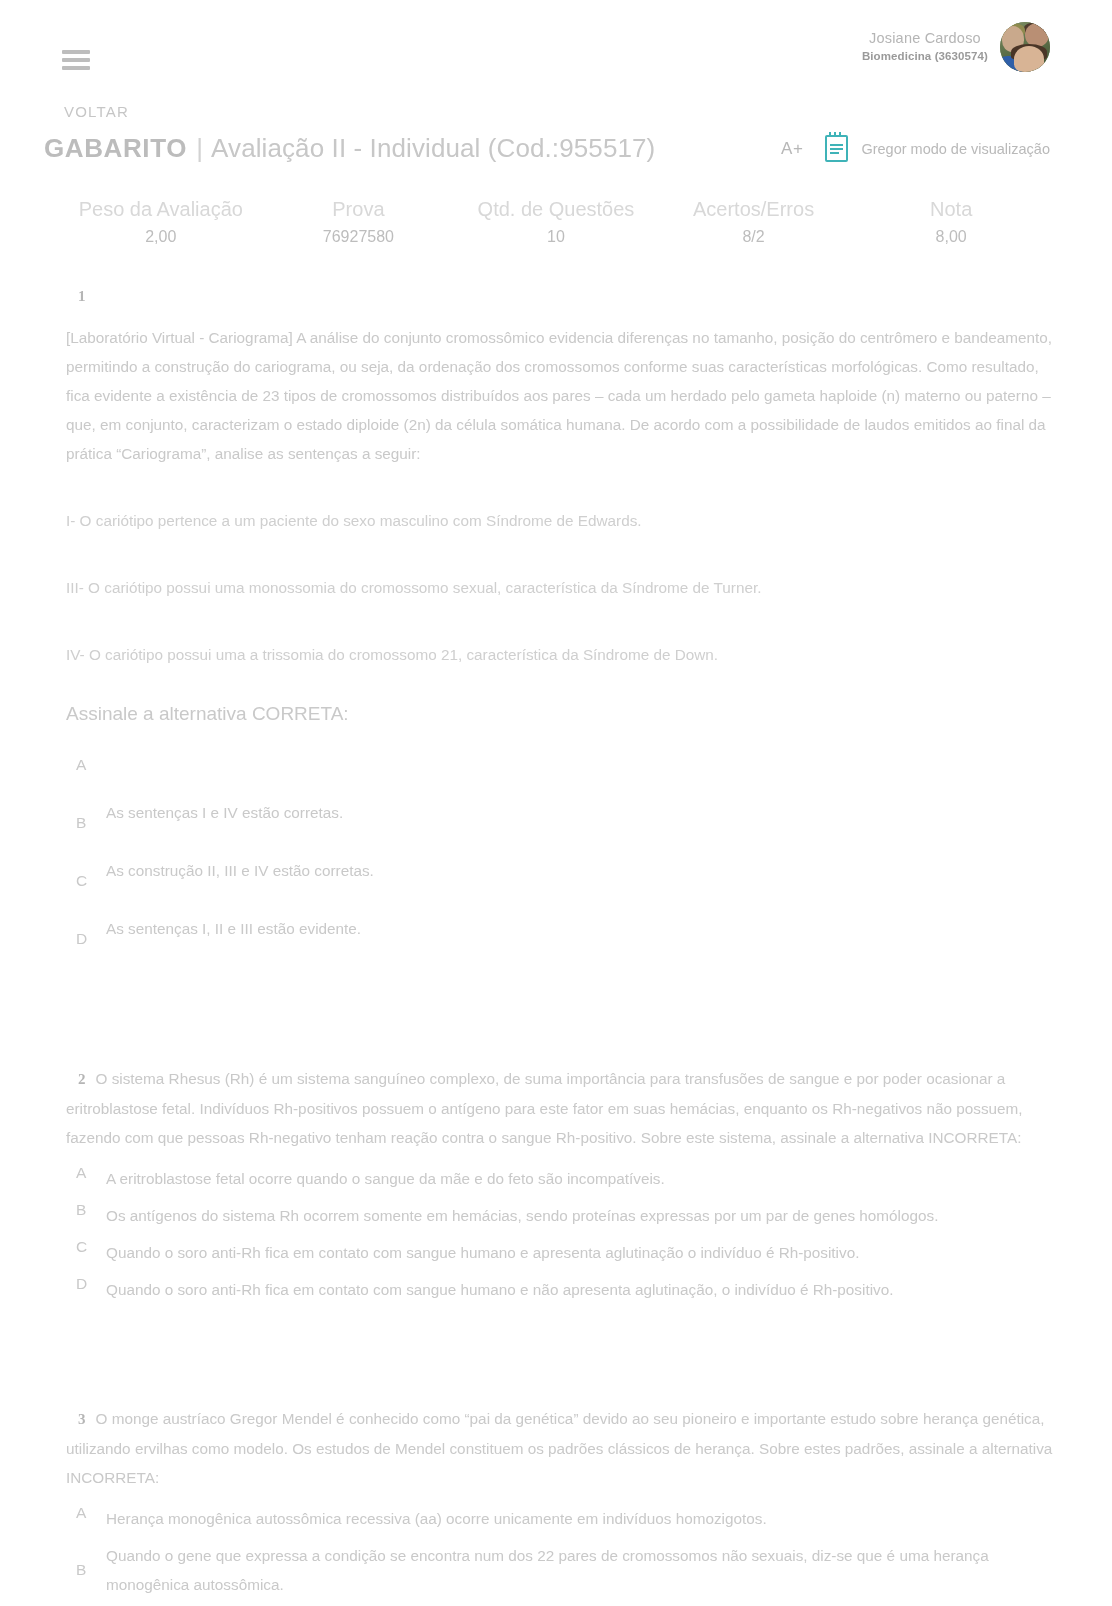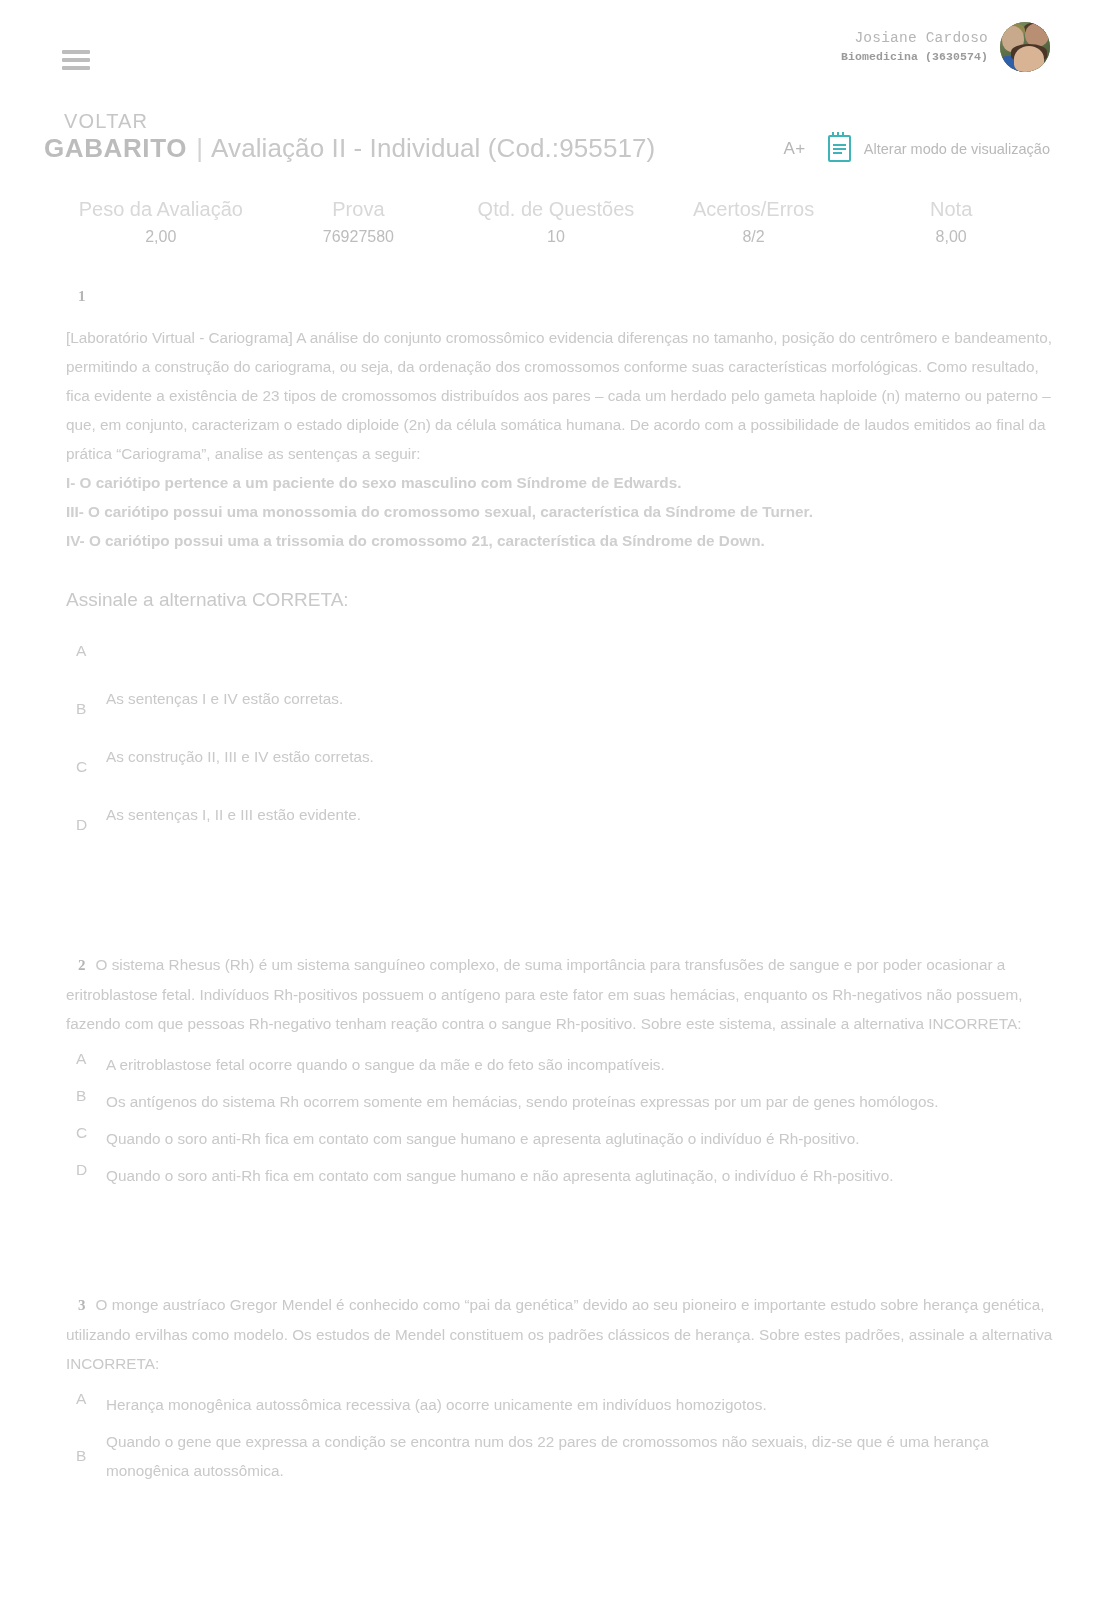--- a/index.html
+++ b/index.html
@@ -44,23 +44,22 @@
 
   .user-block {
     position: absolute;
     right: 62px;
     top: 22px;
     display: flex;
     align-items: center;
     gap: 12px;
   }
   .user-text {
-    text-align: right;
+    text-align: center;
     line-height: 1.35;
-    font-family: Liberation Mono, monospace;
   }
   .user-name {
     font-size: 14.5px;
     color: #b5b5b5;
     letter-spacing: .2px;
   }
   .user-course {
     font-size: 11.5px;
     font-weight: bold;
     color: #9a9a9a;
@@ -81,22 +80,22 @@
   .avatar .p2 { position:absolute; right:1px; top:1px;  width:24px; height:24px; border-radius:50%; background:#b98f74; }
   .avatar .p2h{ position:absolute; right:0px; top:0px;  width:26px; height:12px; border-radius:50% 50% 30% 30%; background:#4e3b2d; }
   .avatar .p3 { position:absolute; left:14px; bottom:0; width:30px; height:26px; border-radius:50% 50% 30% 30%; background:#d8b495; }
   .avatar .p3h{ position:absolute; left:11px; bottom:12px; width:36px; height:16px; border-radius:50% 50% 20% 20%; background:#4a3526; }
   .avatar .body1 { position:absolute; left:-2px; bottom:0; width:24px; height:16px; border-radius:40% 40% 0 0; background:#2f5fa8; }
 
   
   .voltar {
     position: absolute;
     left: 64px;
-    top: 110px;
-    font-size: 20px;
+    top: 103px;
+    font-size: 15px;
     letter-spacing: 1.2px;
     color: #c6c6c6;
     cursor: pointer;
   }
 
   
   .title-row {
     position: absolute;
     left: 44px;
     right: 62px;
@@ -224,21 +223,21 @@
     font-weight: bold;
     font-size: 15px;
     color: #b5b5b5;
     margin-right: 10px;
     margin-left: 12px;
   }
   .q-sentence {
     font-size: 15.3px;
     line-height: 29px;
     color: #cfcfcf;
-    font-weight: bold;
+    margin-top: 38px;
   }
   .q-prompt {
     font-size: 19px;
     line-height: 29px;
     color: #c9c9c9;
     margin-top: 30px;
   }
 
   .options { margin-top: 12px; }
   .option {
@@ -310,21 +309,21 @@
   </div>
 
   <div class="title-actions">
     <div class="font-size-btn">A+</div>
     <div class="view-mode">
       <div class="notebook-icon">
         <i></i>
         <i></i>
         <i></i>
       </div>
-      <span class="view-mode-label">Alterar modo de visualização</span>
+      <span class="view-mode-label">Gregor modo de visualização</span>
     </div>
   </div>
 </div>
 
 <div class="stats">
   <div class="stat">
     <div class="stat-label">Peso da Avaliação</div>
     <div class="stat-value">2,00</div>
   </div>
   <div class="stat">

